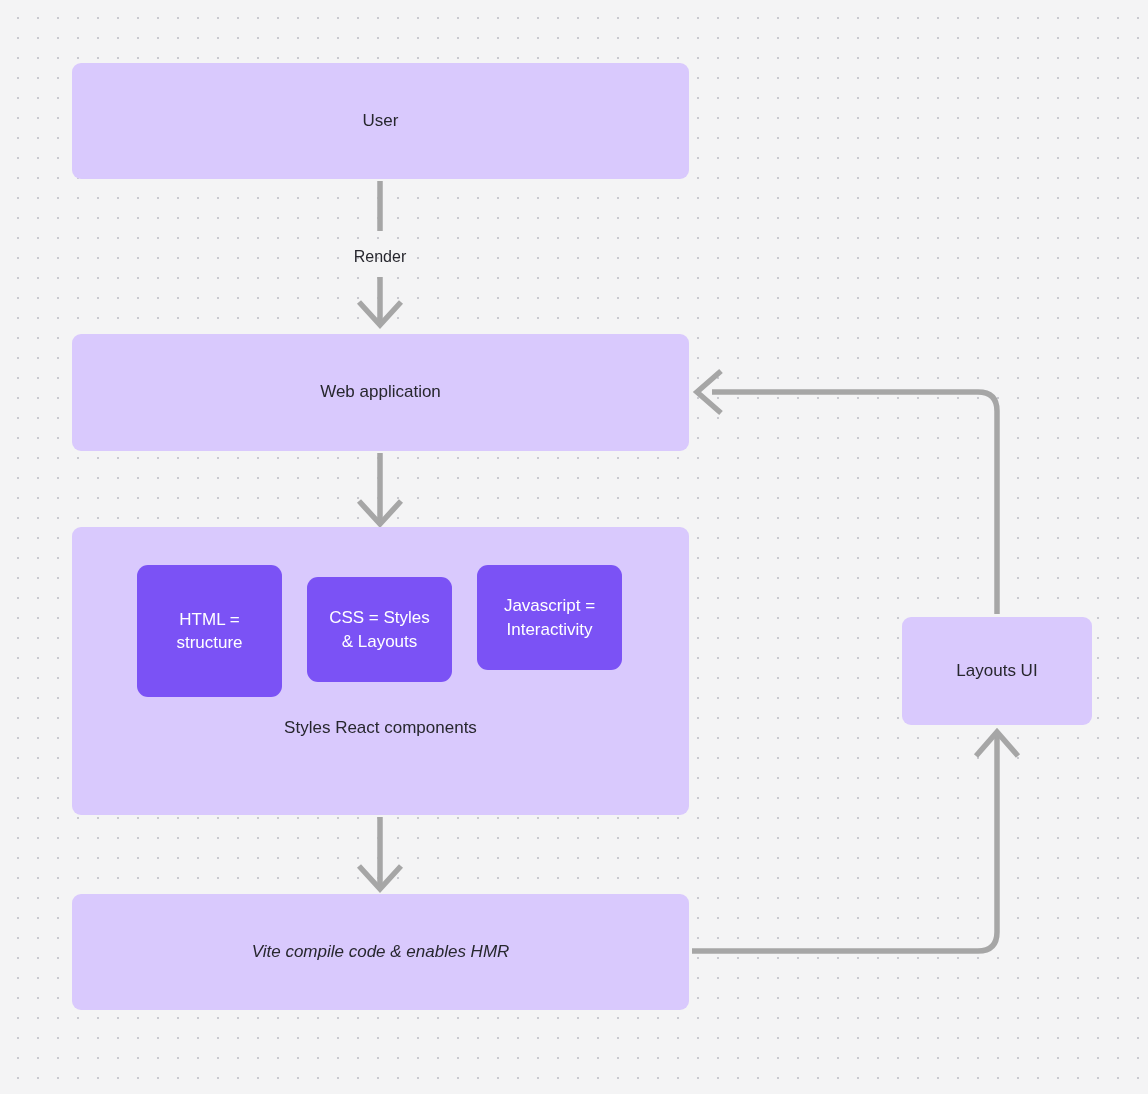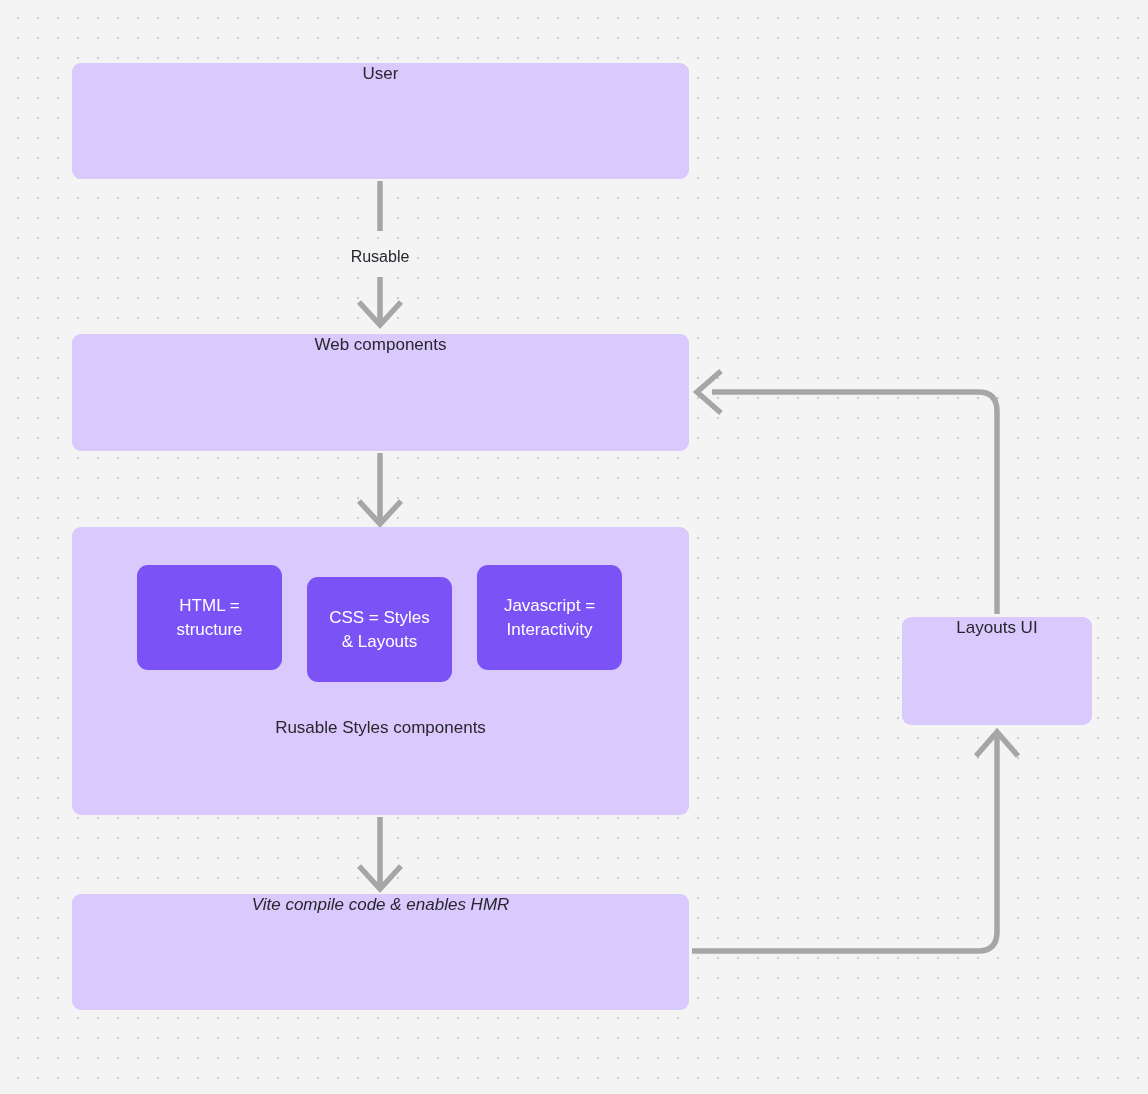--- a/index.html
+++ b/index.html
@@ -22,21 +22,21 @@
       radial-gradient(circle, #c9c9cf 1.15px, rgba(0,0,0,0) 1.25px);
     background-size: 20px 20px;
     background-position: 8px 8px;
   }
 
   
   .node {
     position: absolute;
     box-sizing: border-box;
     display: flex;
-    align-items: flex-start;
+    align-items: center;
     justify-content: center;
     text-align: center;
     color: #27272e;
     font-size: 17px;
     line-height: 1.35;
     border-radius: 9px;
     background: #d9c9fd;
     white-space: pre-line;
   }
 
@@ -125,48 +125,48 @@
     <path class="edge-path" d="M 380 817 L 380 886"></path>
     <path class="edge-head" d="M 359 866 L 380 889 L 401 866"></path>
 
     <path class="edge-path" d="M 692 951 L 978 951 Q 997 951 997 932 L 997 734"></path>
     <path class="edge-head" d="M 976 756 L 997 732 L 1018 756"></path>
 
     <path class="edge-path" d="M 997 614 L 997 411 Q 997 392 978 392 L 712 392"></path>
     <path class="edge-head" d="M 721 371 L 697 392 L 721 413"></path>
   </svg>
 
-  <div class="edge-label" style="left:380px; top:257px;">Rusable</div>
+  <div class="edge-label" style="left:380px; top:257px;">Render</div>
 
   <div class="node" style="left:72px; top:63px; width:617px; height:116px;">
     <span class="node-label">User</span>
   </div>
 
   <div class="node" style="left:72px; top:334px; width:617px; height:117px;">
-    <span class="node-label">Web components</span>
+    <span class="node-label">Web application</span>
   </div>
 
   <div class="node container" style="left:72px; top:527px; width:617px; height:288px;">
 
-    <div class="chip" style="left:65px; top:38px; width:145px; height:105px;">
+    <div class="chip" style="left:65px; top:38px; width:145px; height:132px;">
       <span class="node-label">HTML =
 structure</span>
     </div>
 
     <div class="chip" style="left:235px; top:38px; width:145px; height:105px;margin-top:12px;">
       <span class="node-label">CSS = Styles
 &amp; Layouts</span>
     </div>
 
     <div class="chip" style="left:405px; top:38px; width:145px; height:105px;">
       <span class="node-label">Javascript =
 Interactivity</span>
     </div>
 
-    <span class="node-label">Rusable Styles components</span>
+    <span class="node-label">Styles React components</span>
   </div>
 
   <div class="node" style="left:72px; top:894px; width:617px; height:116px;font-style:italic;">
     <span class="node-label">Vite compile code &amp; enables HMR</span>
   </div>
 
   <div class="node" style="left:902px; top:617px; width:190px; height:108px;">
     <span class="node-label">Layouts UI</span>
   </div>
 

